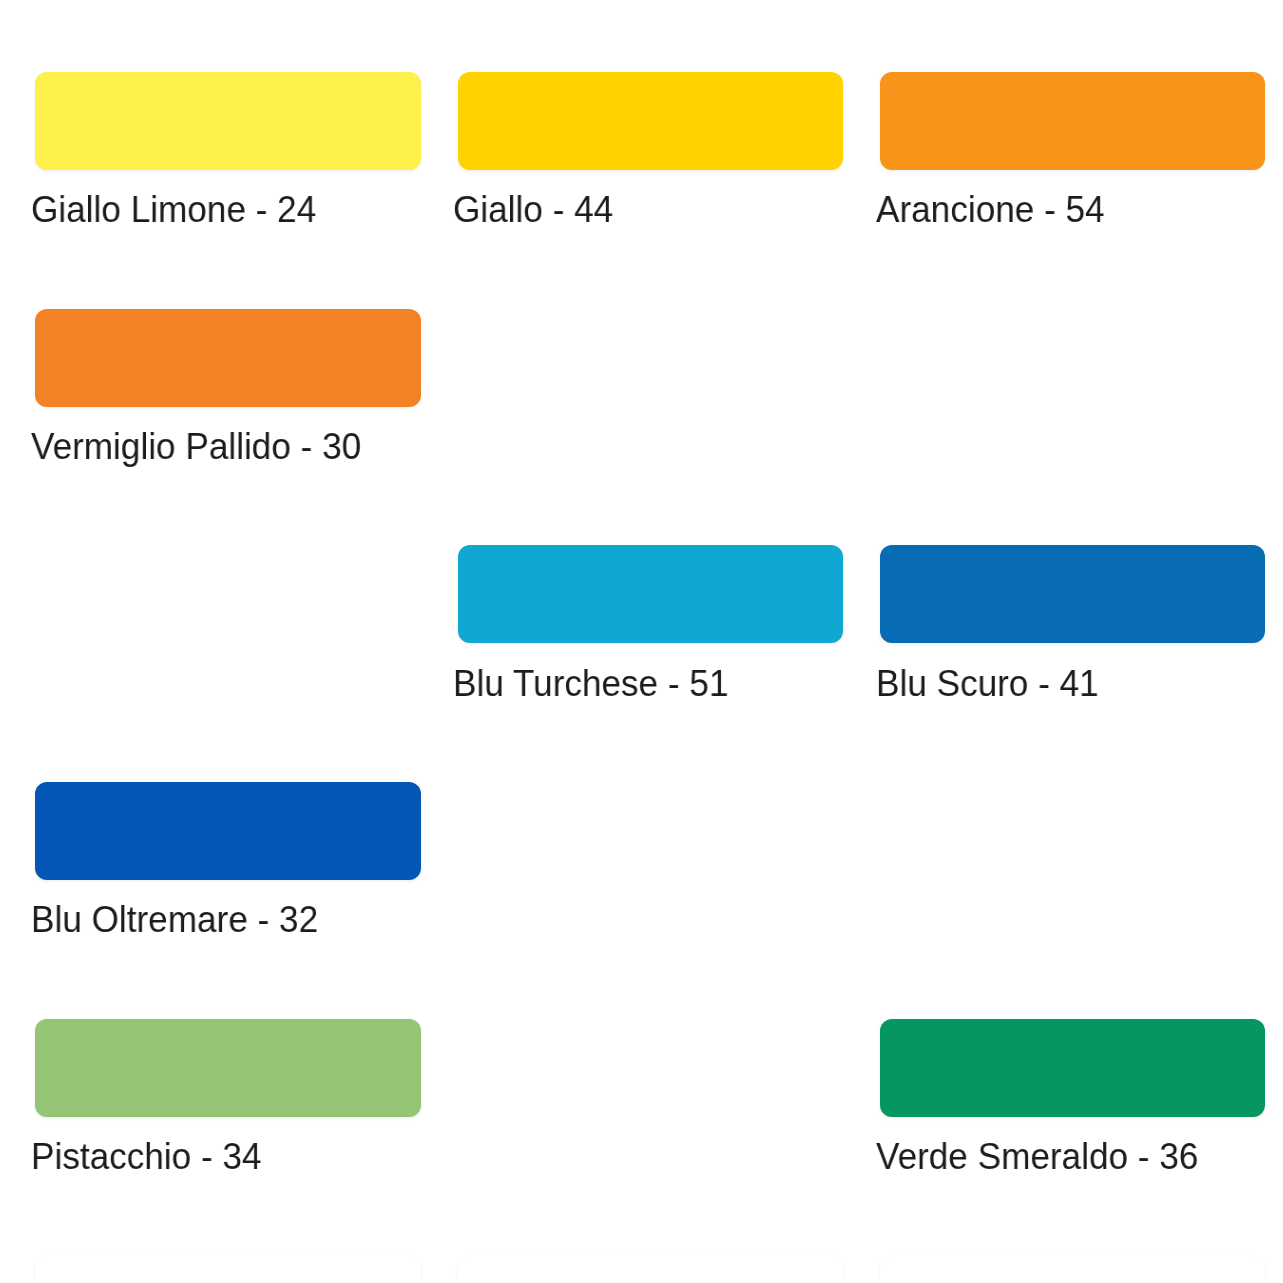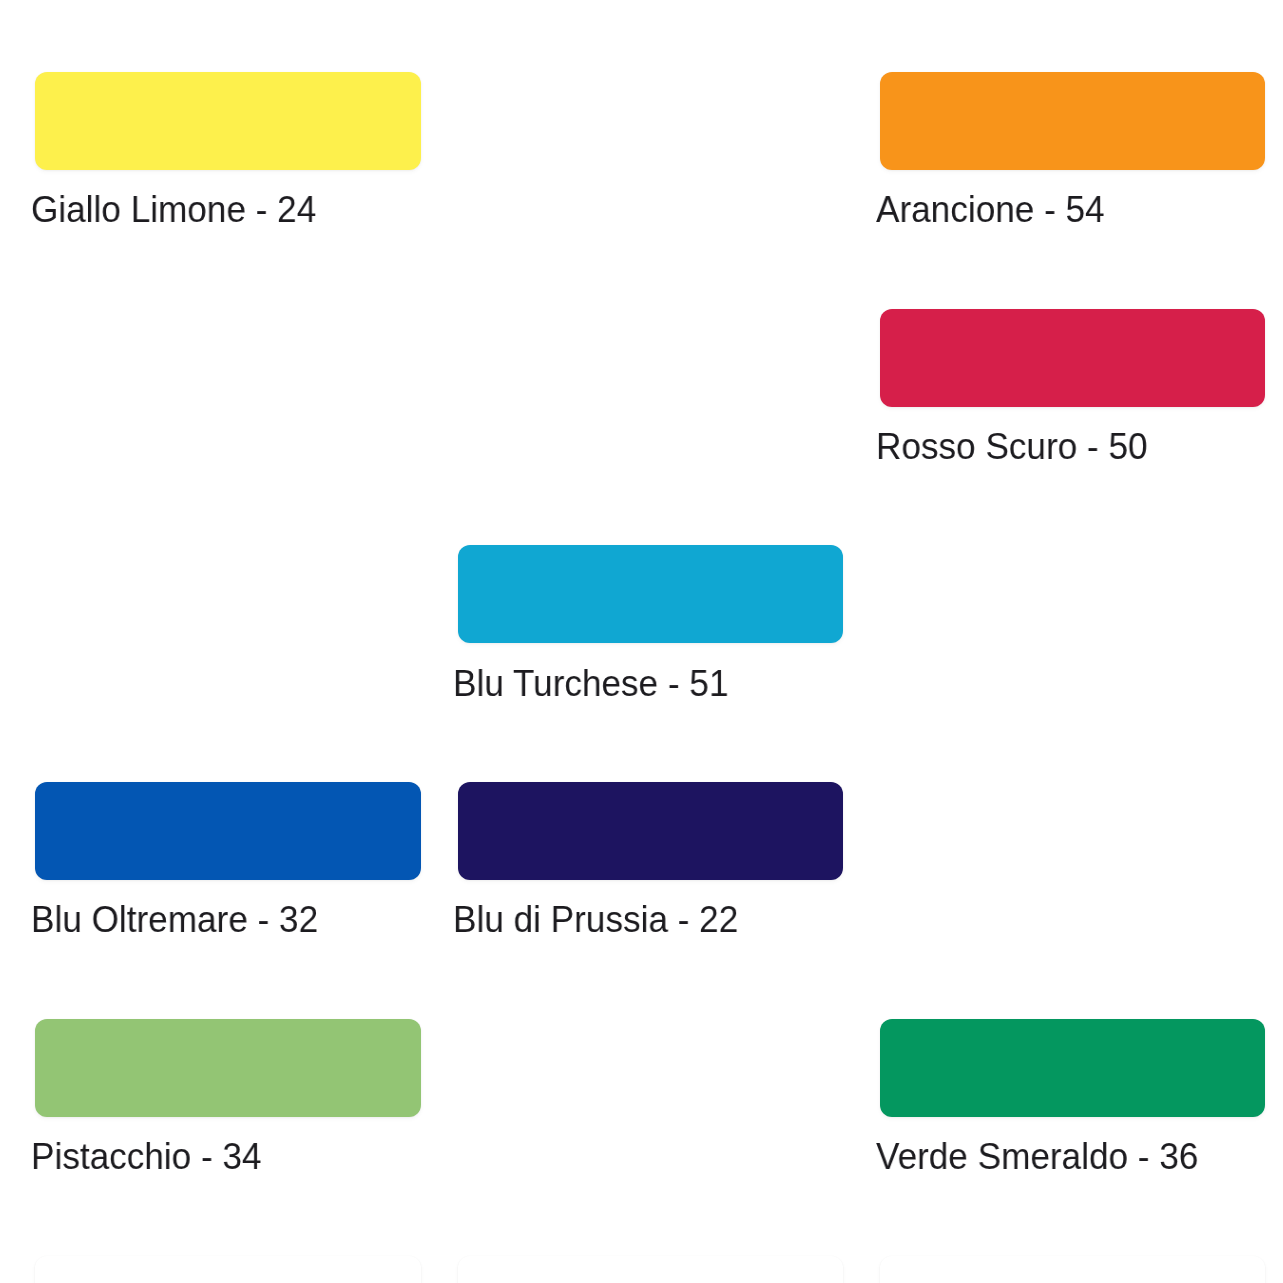--- a/index.html
+++ b/index.html
@@ -44,39 +44,43 @@
   }
 </style>
 </head>
 <body>
 
 <div id="palette-grid">
   <div class="swatch-card" style="left:27.40px;top:71.90px">
     <div class="swatch-chip" style="background-color: rgb(253, 240, 76);"></div>
     <div class="swatch-label">Giallo Limone - 24</div>
   </div>
+  <div class="swatch-card" style="left:449.55px;top:71.90px">
+    <div class="swatch-chip" style="background-color: rgb(255, 210, 0);"></div>
+    <div class="swatch-label">Giallo - 44</div>
+  </div>
   <div class="swatch-card" style="left:871.70px;top:71.90px">
     <div class="swatch-chip" style="background-color: rgb(248, 148, 26);"></div>
     <div class="swatch-label">Arancione - 54</div>
   </div>
-  <div class="swatch-card" style="left:871.70px;top:308.65px">
-    <div class="swatch-chip" style="background-color: rgb(214, 31, 74);"></div>
-    <div class="swatch-label">Rosso Scuro - 50</div>
+  <div class="swatch-card" style="left:27.40px;top:308.65px">
+    <div class="swatch-chip" style="background-color: rgb(241, 130, 38);"></div>
+    <div class="swatch-label">Vermiglio Pallido - 30</div>
   </div>
   <div class="swatch-card" style="left:449.55px;top:545.40px">
     <div class="swatch-chip" style="background-color: rgb(16, 167, 210);"></div>
     <div class="swatch-label">Blu Turchese - 51</div>
   </div>
+  <div class="swatch-card" style="left:871.70px;top:545.40px">
+    <div class="swatch-chip" style="background-color: rgb(8, 108, 181);"></div>
+    <div class="swatch-label">Blu Scuro - 41</div>
+  </div>
   <div class="swatch-card" style="left:27.40px;top:782.15px">
     <div class="swatch-chip" style="background-color: rgb(3, 86, 179);"></div>
     <div class="swatch-label">Blu Oltremare - 32</div>
-  </div>
-  <div class="swatch-card" style="left:449.55px;top:782.15px">
-    <div class="swatch-chip" style="background-color: rgb(29, 20, 96);"></div>
-    <div class="swatch-label">Blu di Prussia - 22</div>
   </div>
   <div class="swatch-card" style="left:27.40px;top:1018.90px">
     <div class="swatch-chip" style="background-color: rgb(147, 197, 116);"></div>
     <div class="swatch-label">Pistacchio - 34</div>
   </div>
   <div class="swatch-card" style="left:871.70px;top:1018.90px">
     <div class="swatch-chip" style="background-color: rgb(4, 151, 95);"></div>
     <div class="swatch-label">Verde Smeraldo - 36</div>
   </div>
   <div class="swatch-card" style="left:27.40px;top:1255.65px">

